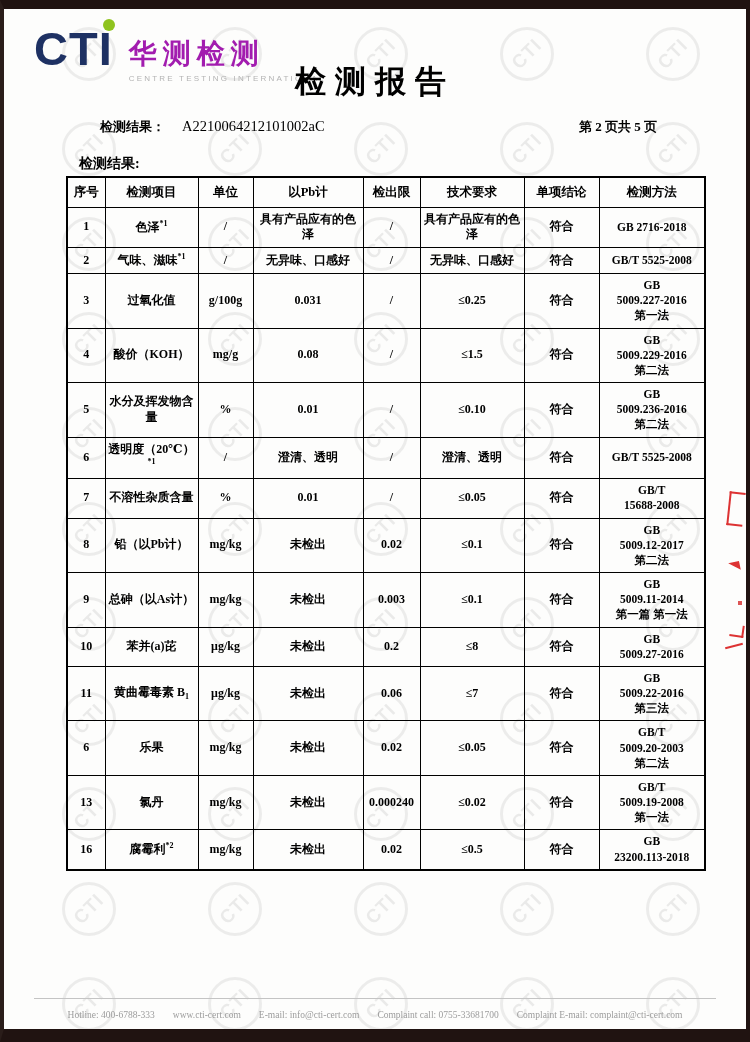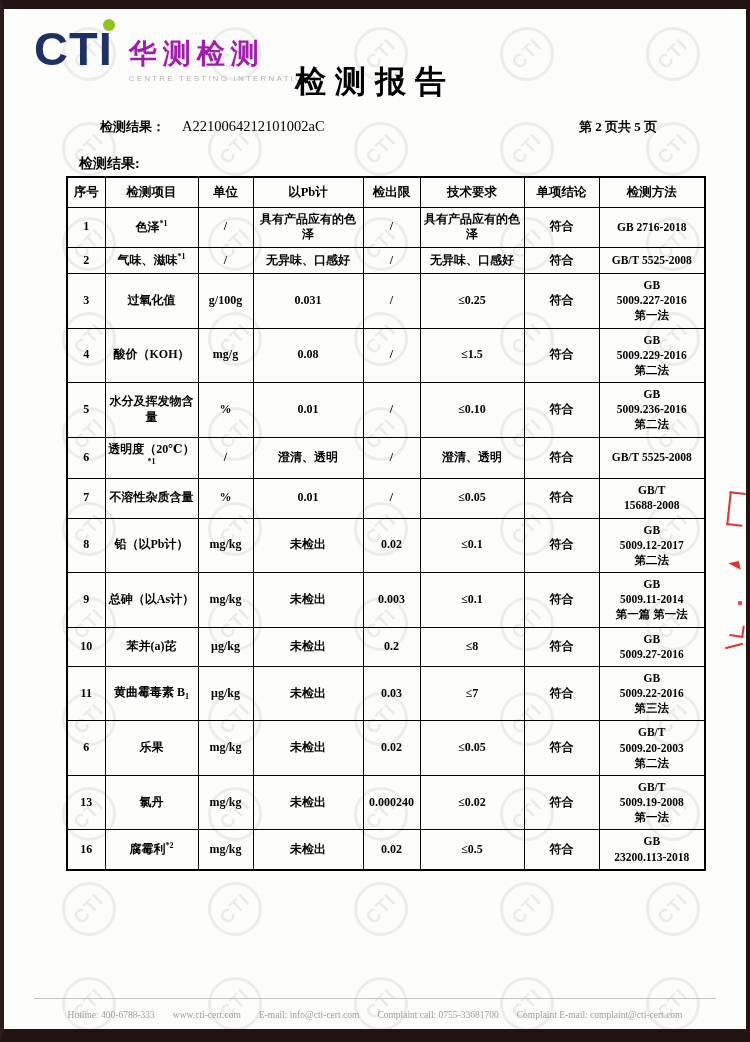--- a/index.html
+++ b/index.html
@@ -386,21 +386,21 @@
               <td class="limit">0.2</td>
               <td>≤8</td>
               <td>符合</td>
               <td class="method">GB<br>5009.27-2016</td>
             </tr>
             <tr>
               <td>11</td>
               <td>黄曲霉毒素 B<sub>1</sub></td>
               <td>μg/kg</td>
               <td>未检出</td>
-              <td class="limit">0.03</td>
+              <td class="limit">0.06</td>
               <td>≤7</td>
               <td>符合</td>
               <td class="method">GB<br>5009.22-2016<br>第三法</td>
             </tr>
             <tr>
               <td>6</td>
               <td>乐果</td>
               <td>mg/kg</td>
               <td>未检出</td>
               <td class="limit">0.02</td>

